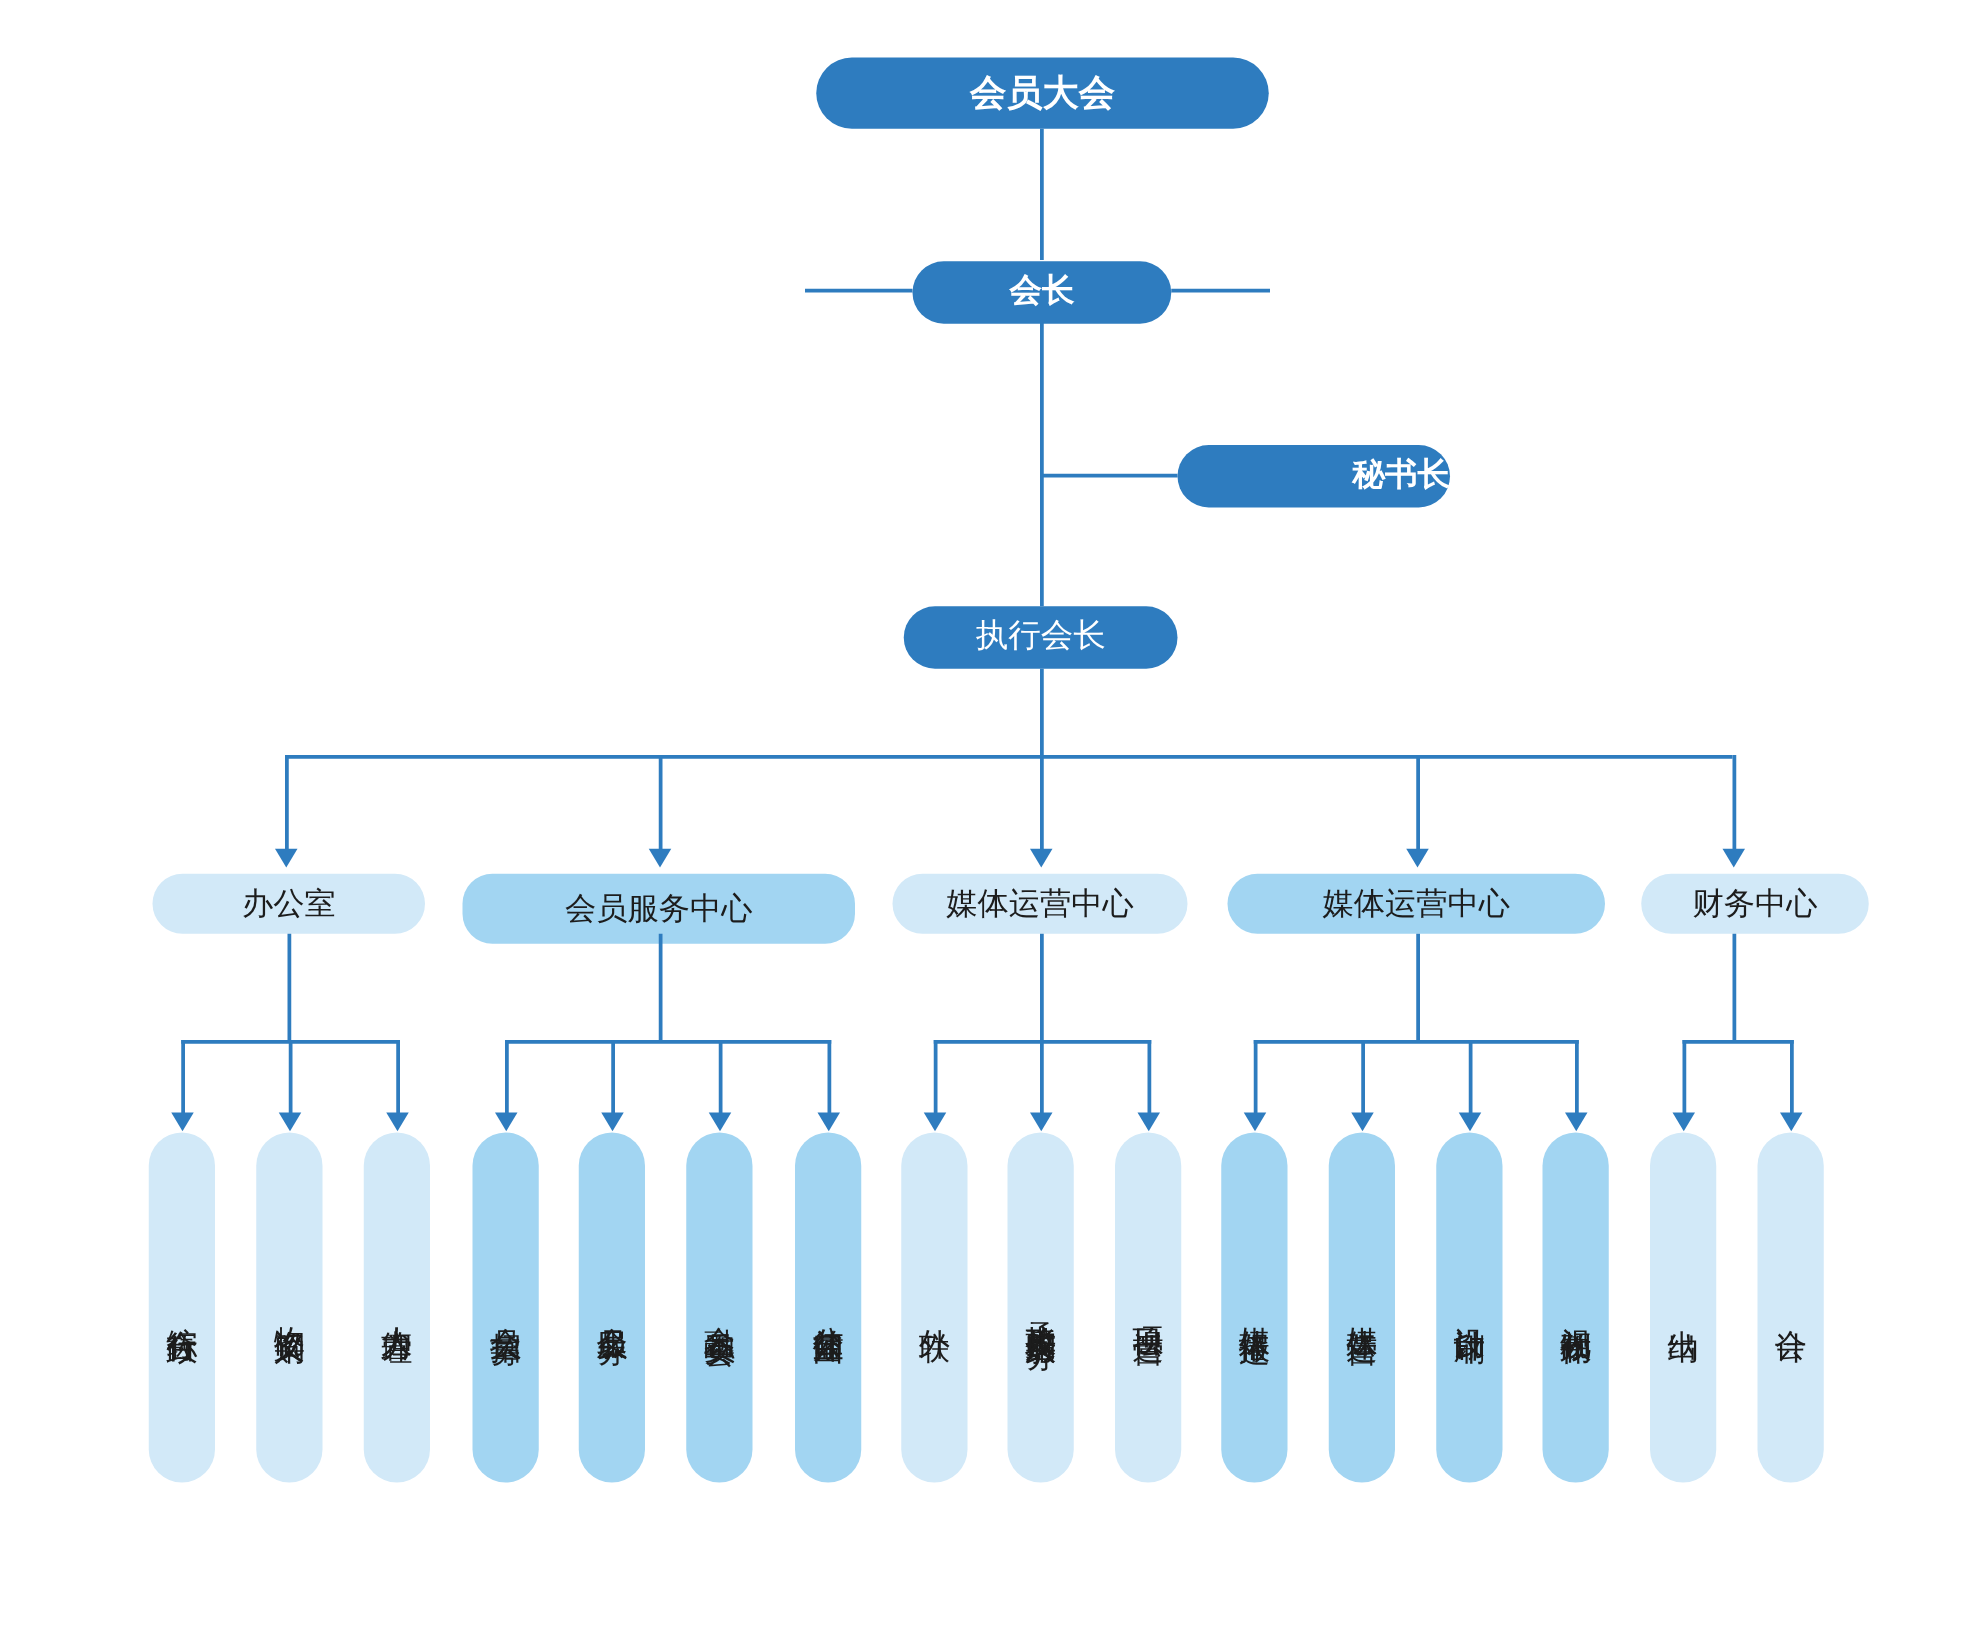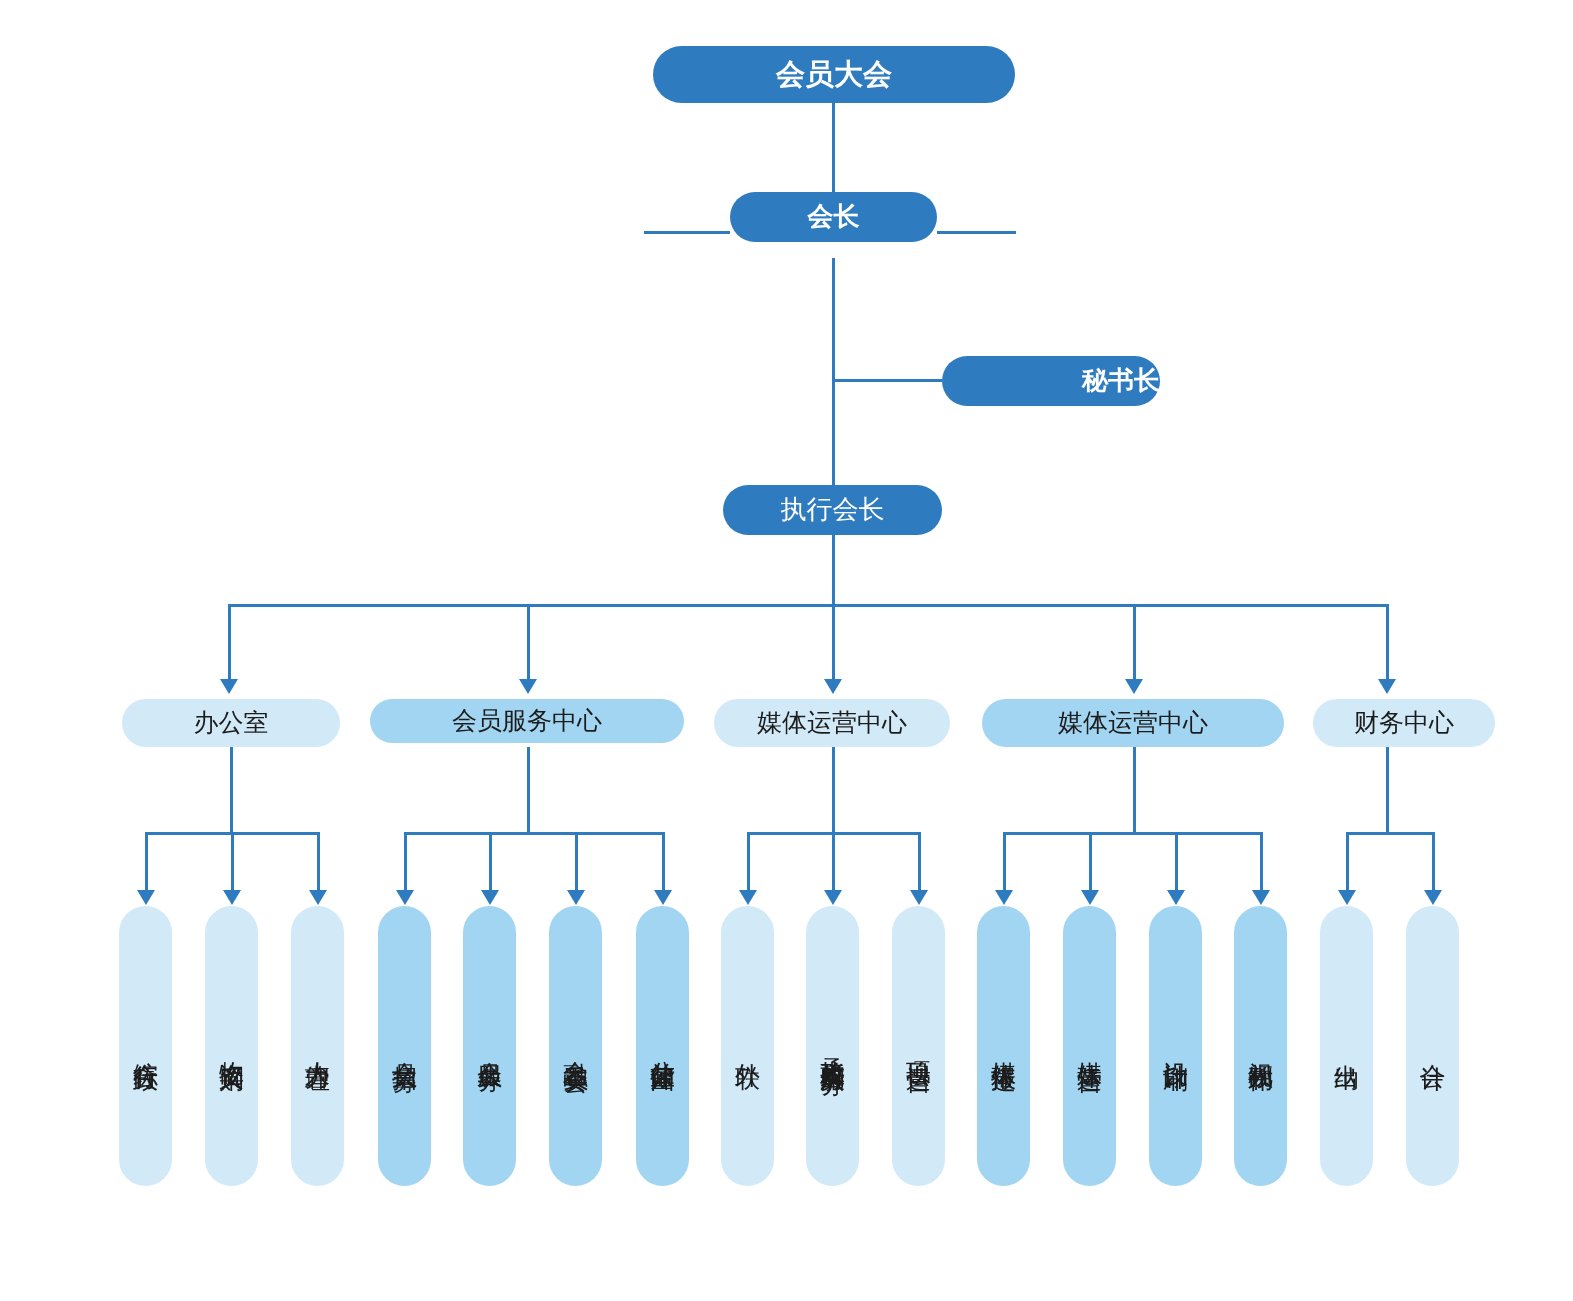--- a/index.html
+++ b/index.html
@@ -93,21 +93,21 @@
 
   <div class="node dark" style="left:653px; top:46px; width:362px; height:57px; border-radius:29px; font-size:29px;">
     <span>会员大会</span>
   </div>
 
   <div class="vline" style="left:832px; top:103px; height:105px;"></div>
 
 
   <div class="hline" style="left:644px; top:231px; width:86px;"></div>
 
-  <div class="node dark" style="left:730px; top:192px; width:207px; height:50px; border-radius:25px; font-size:26px;text-align:right;">
+  <div class="node dark" style="left:730px; top:209px; width:207px; height:50px; border-radius:25px; font-size:26px;text-align:right;">
     <span>会长</span>
   </div>
 
   <div class="hline" style="left:937px; top:231px; width:79px;"></div>
 
 
   <div class="vline" style="left:832px; top:258px; height:227px;"></div>
 
   <div class="hline" style="left:832px; top:379px; width:110px;"></div>
 
@@ -135,21 +135,21 @@
   <div class="vline" style="left:1133px; top:604px; height:77px;"></div>
   <div class="arrow" style="left:1125px; top:679px;"></div>
 
   <div class="vline" style="left:1386px; top:604px; height:77px;"></div>
   <div class="arrow" style="left:1378px; top:679px;"></div>
 
   <div class="node dept-light" style="left:122px; top:699px; width:218px; height:48px; border-radius:24px; font-size:25px;justify-content:center;">
     <span>办公室</span>
   </div>
 
-  <div class="node dept-mid" style="left:370px; top:699px; width:314px; height:44px; border-radius:24px; font-size:25px;">
+  <div class="node dept-mid" style="left:370px; top:699px; width:314px; height:56px; border-radius:24px; font-size:25px;">
     <span>会员服务中心</span>
   </div>
 
   <div class="node dept-light" style="left:714px; top:699px; width:236px; height:48px; border-radius:24px; font-size:25px;">
     <span>媒体运营中心</span>
   </div>
 
   <div class="node dept-light" style="left:1313px; top:699px; width:182px; height:48px; border-radius:24px; font-size:25px;">
     <span>财务中心</span>
   </div>

